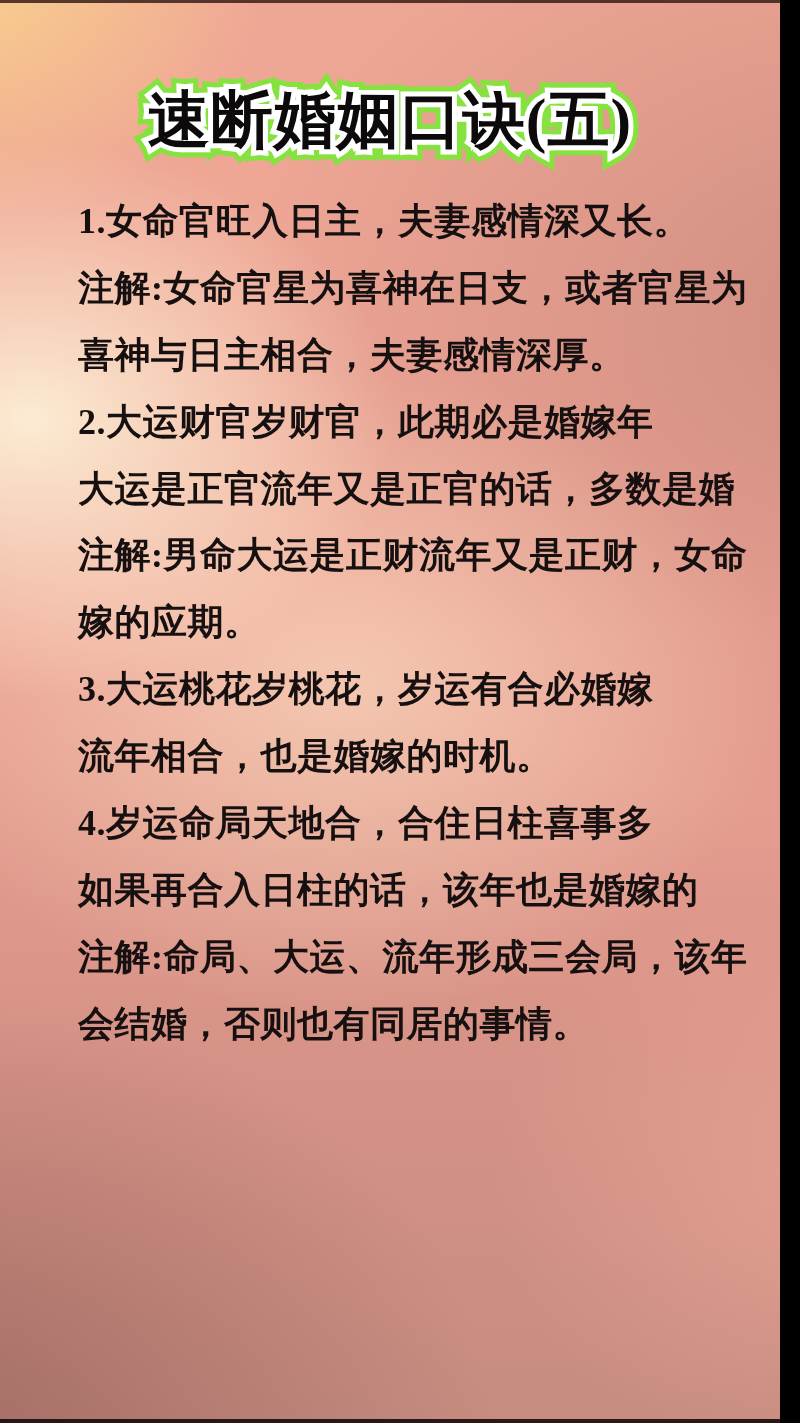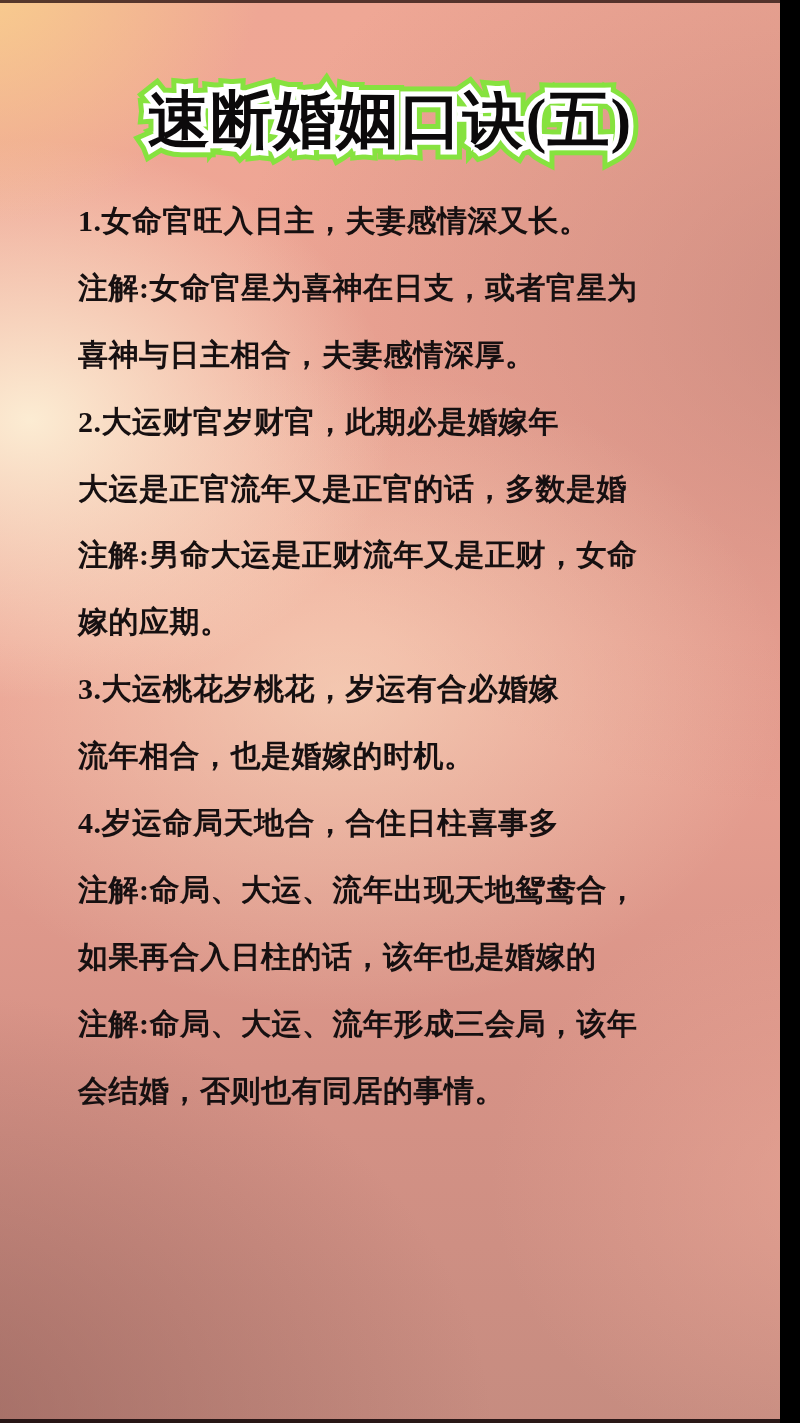--- a/index.html
+++ b/index.html
@@ -70,21 +70,21 @@
     position: absolute;
     top: 188px;
     left: 0;
     right: 0;
   }
   .line {
     height: 66.9px;
     line-height: 66.9px;
     padding-left: 78px;
     padding-right: 36px;
-    font-size: 30px;
+    font-size: 36px;
     font-weight: 700;
     color: #161011;
     letter-spacing: 0.5px;
     white-space: nowrap;
     overflow: hidden;
   }
 </style>
 </head>
 <body>
 
@@ -113,21 +113,20 @@
       <div class="line">嫁的应期。</div>
     </section>
 
     <section>
       <div class="line">3.大运桃花岁桃花，岁运有合必婚嫁</div>
       <div class="line">流年相合，也是婚嫁的时机。</div>
     </section>
 
     <section>
       <div class="line">4.岁运命局天地合，合住日柱喜事多</div>
-      <div class="line">注解:命局、大运、流年出现天地鸳鸯合，</div>
       <div class="line">如果再合入日柱的话，该年也是婚嫁的</div>
     </section>
 
     <section>
       <div class="line">注解:命局、大运、流年形成三会局，该年</div>
       <div class="line">会结婚，否则也有同居的事情。</div>
     </section>
 
   </main>
 

